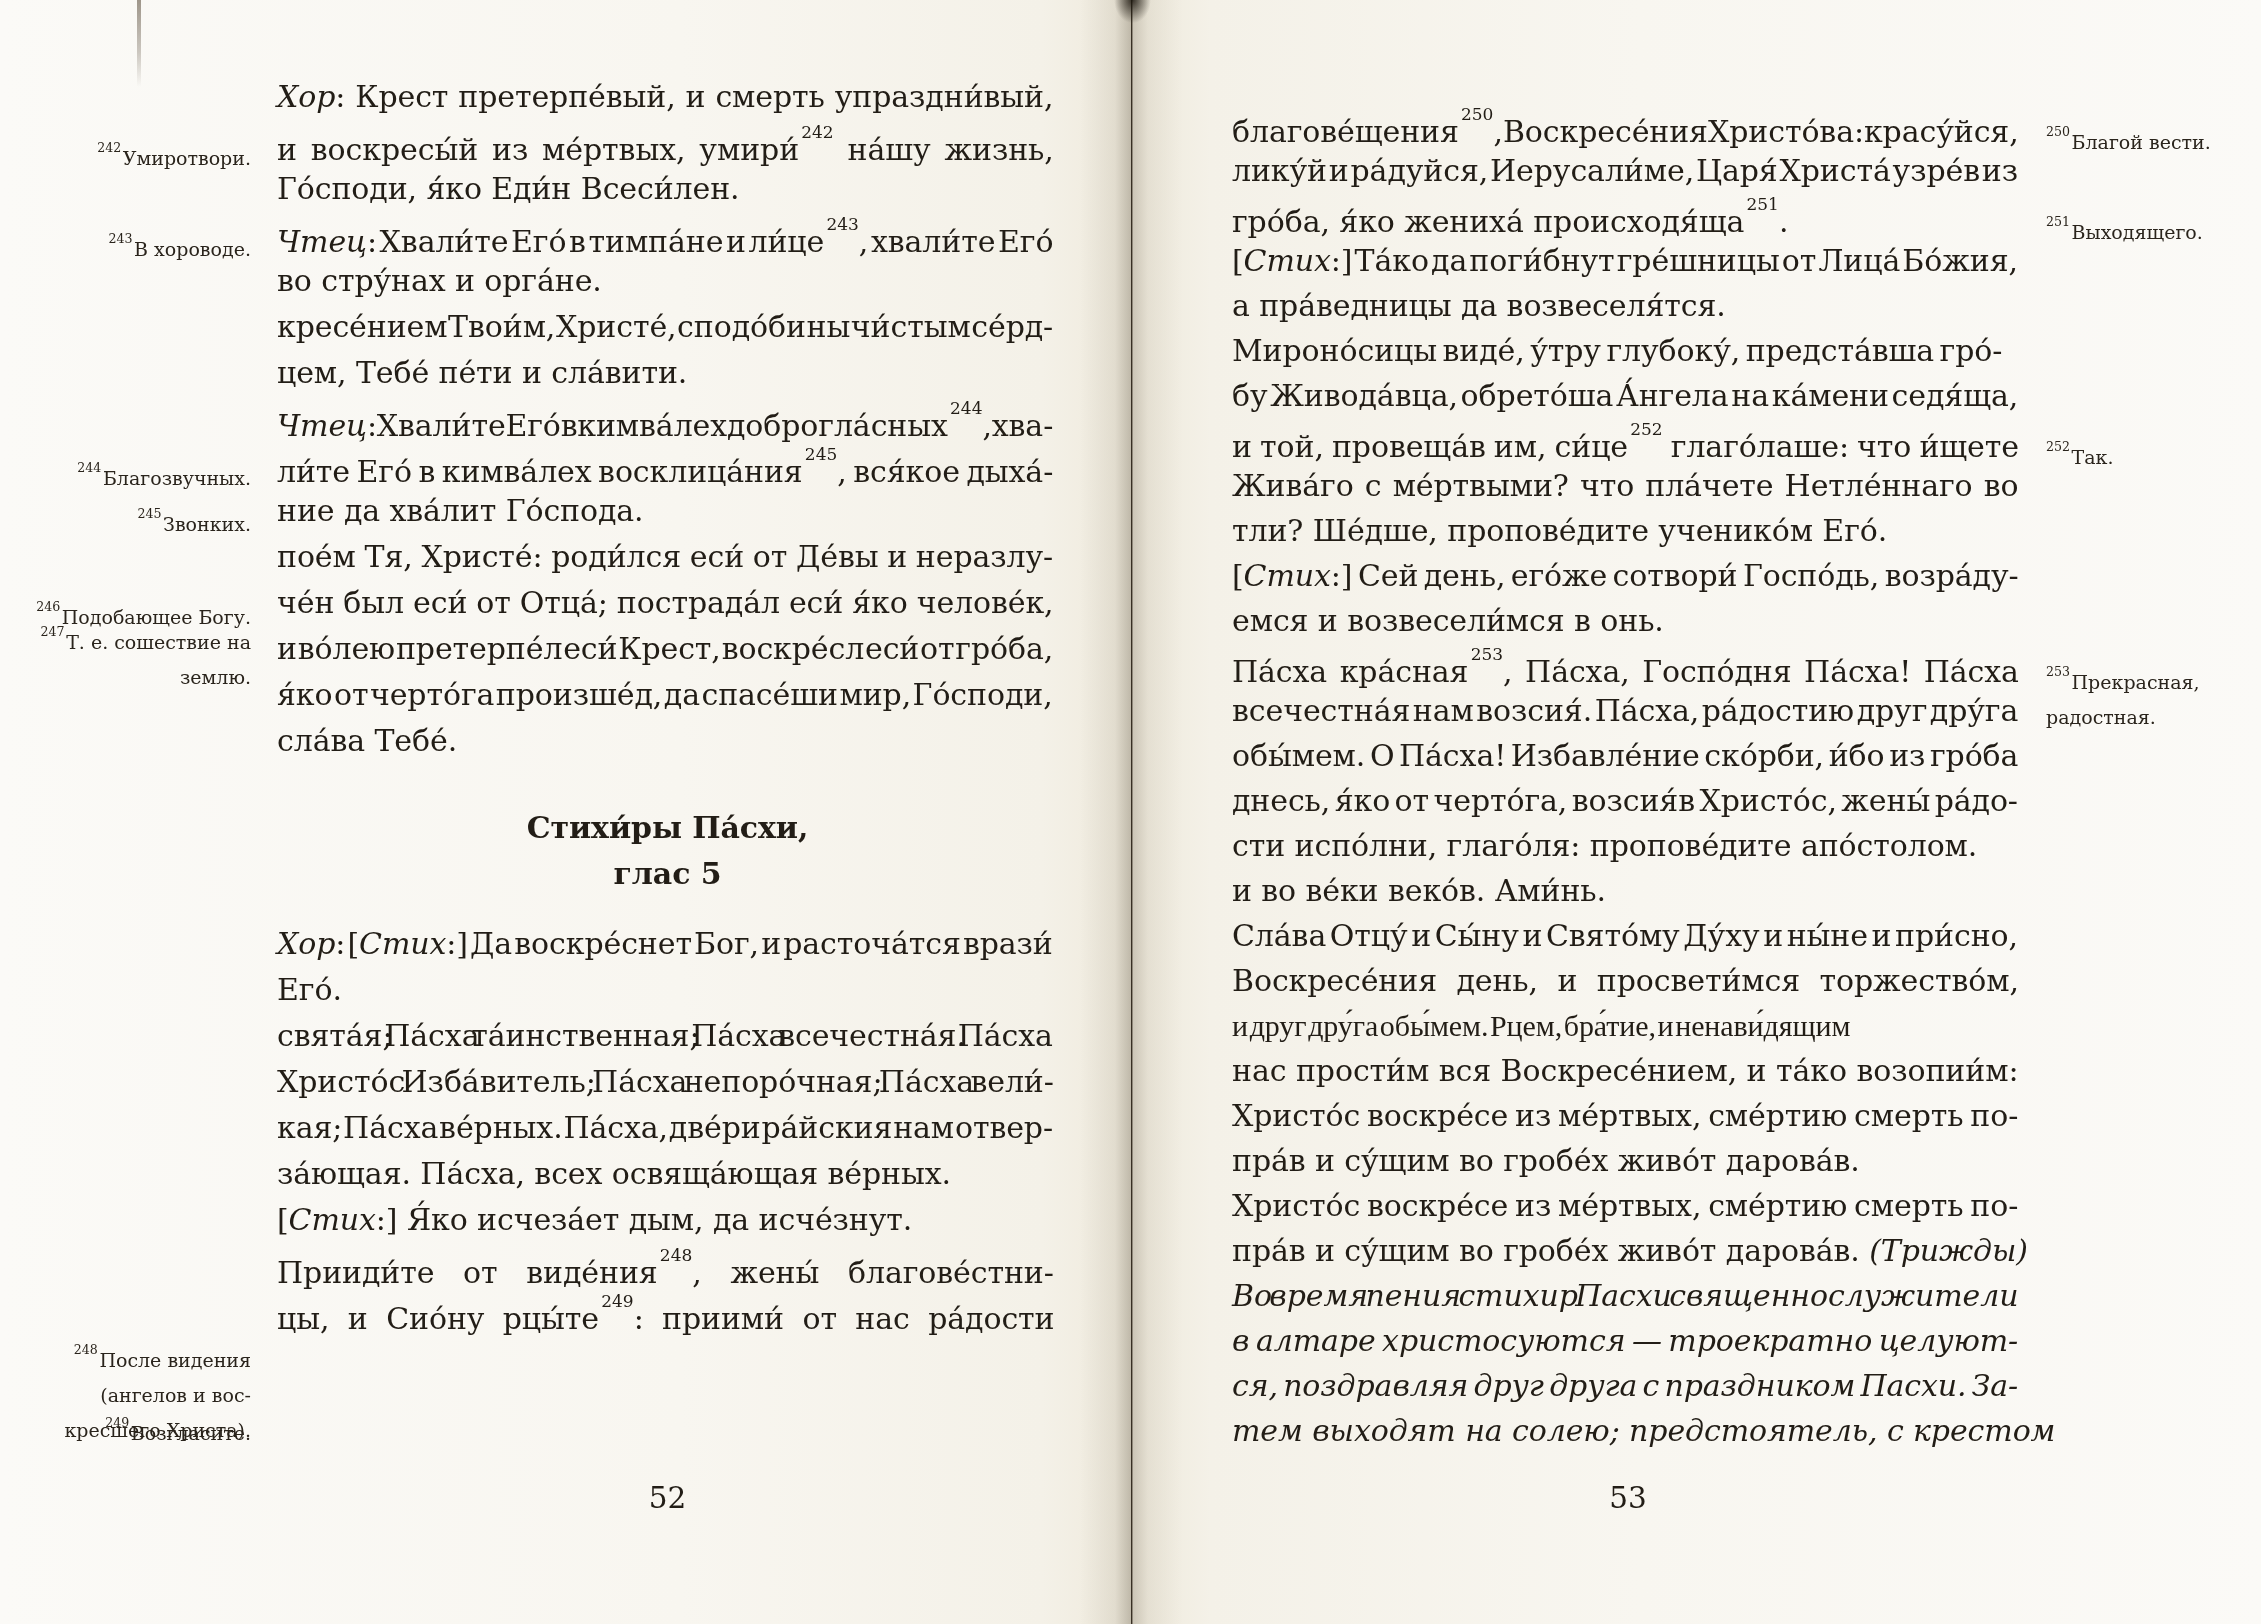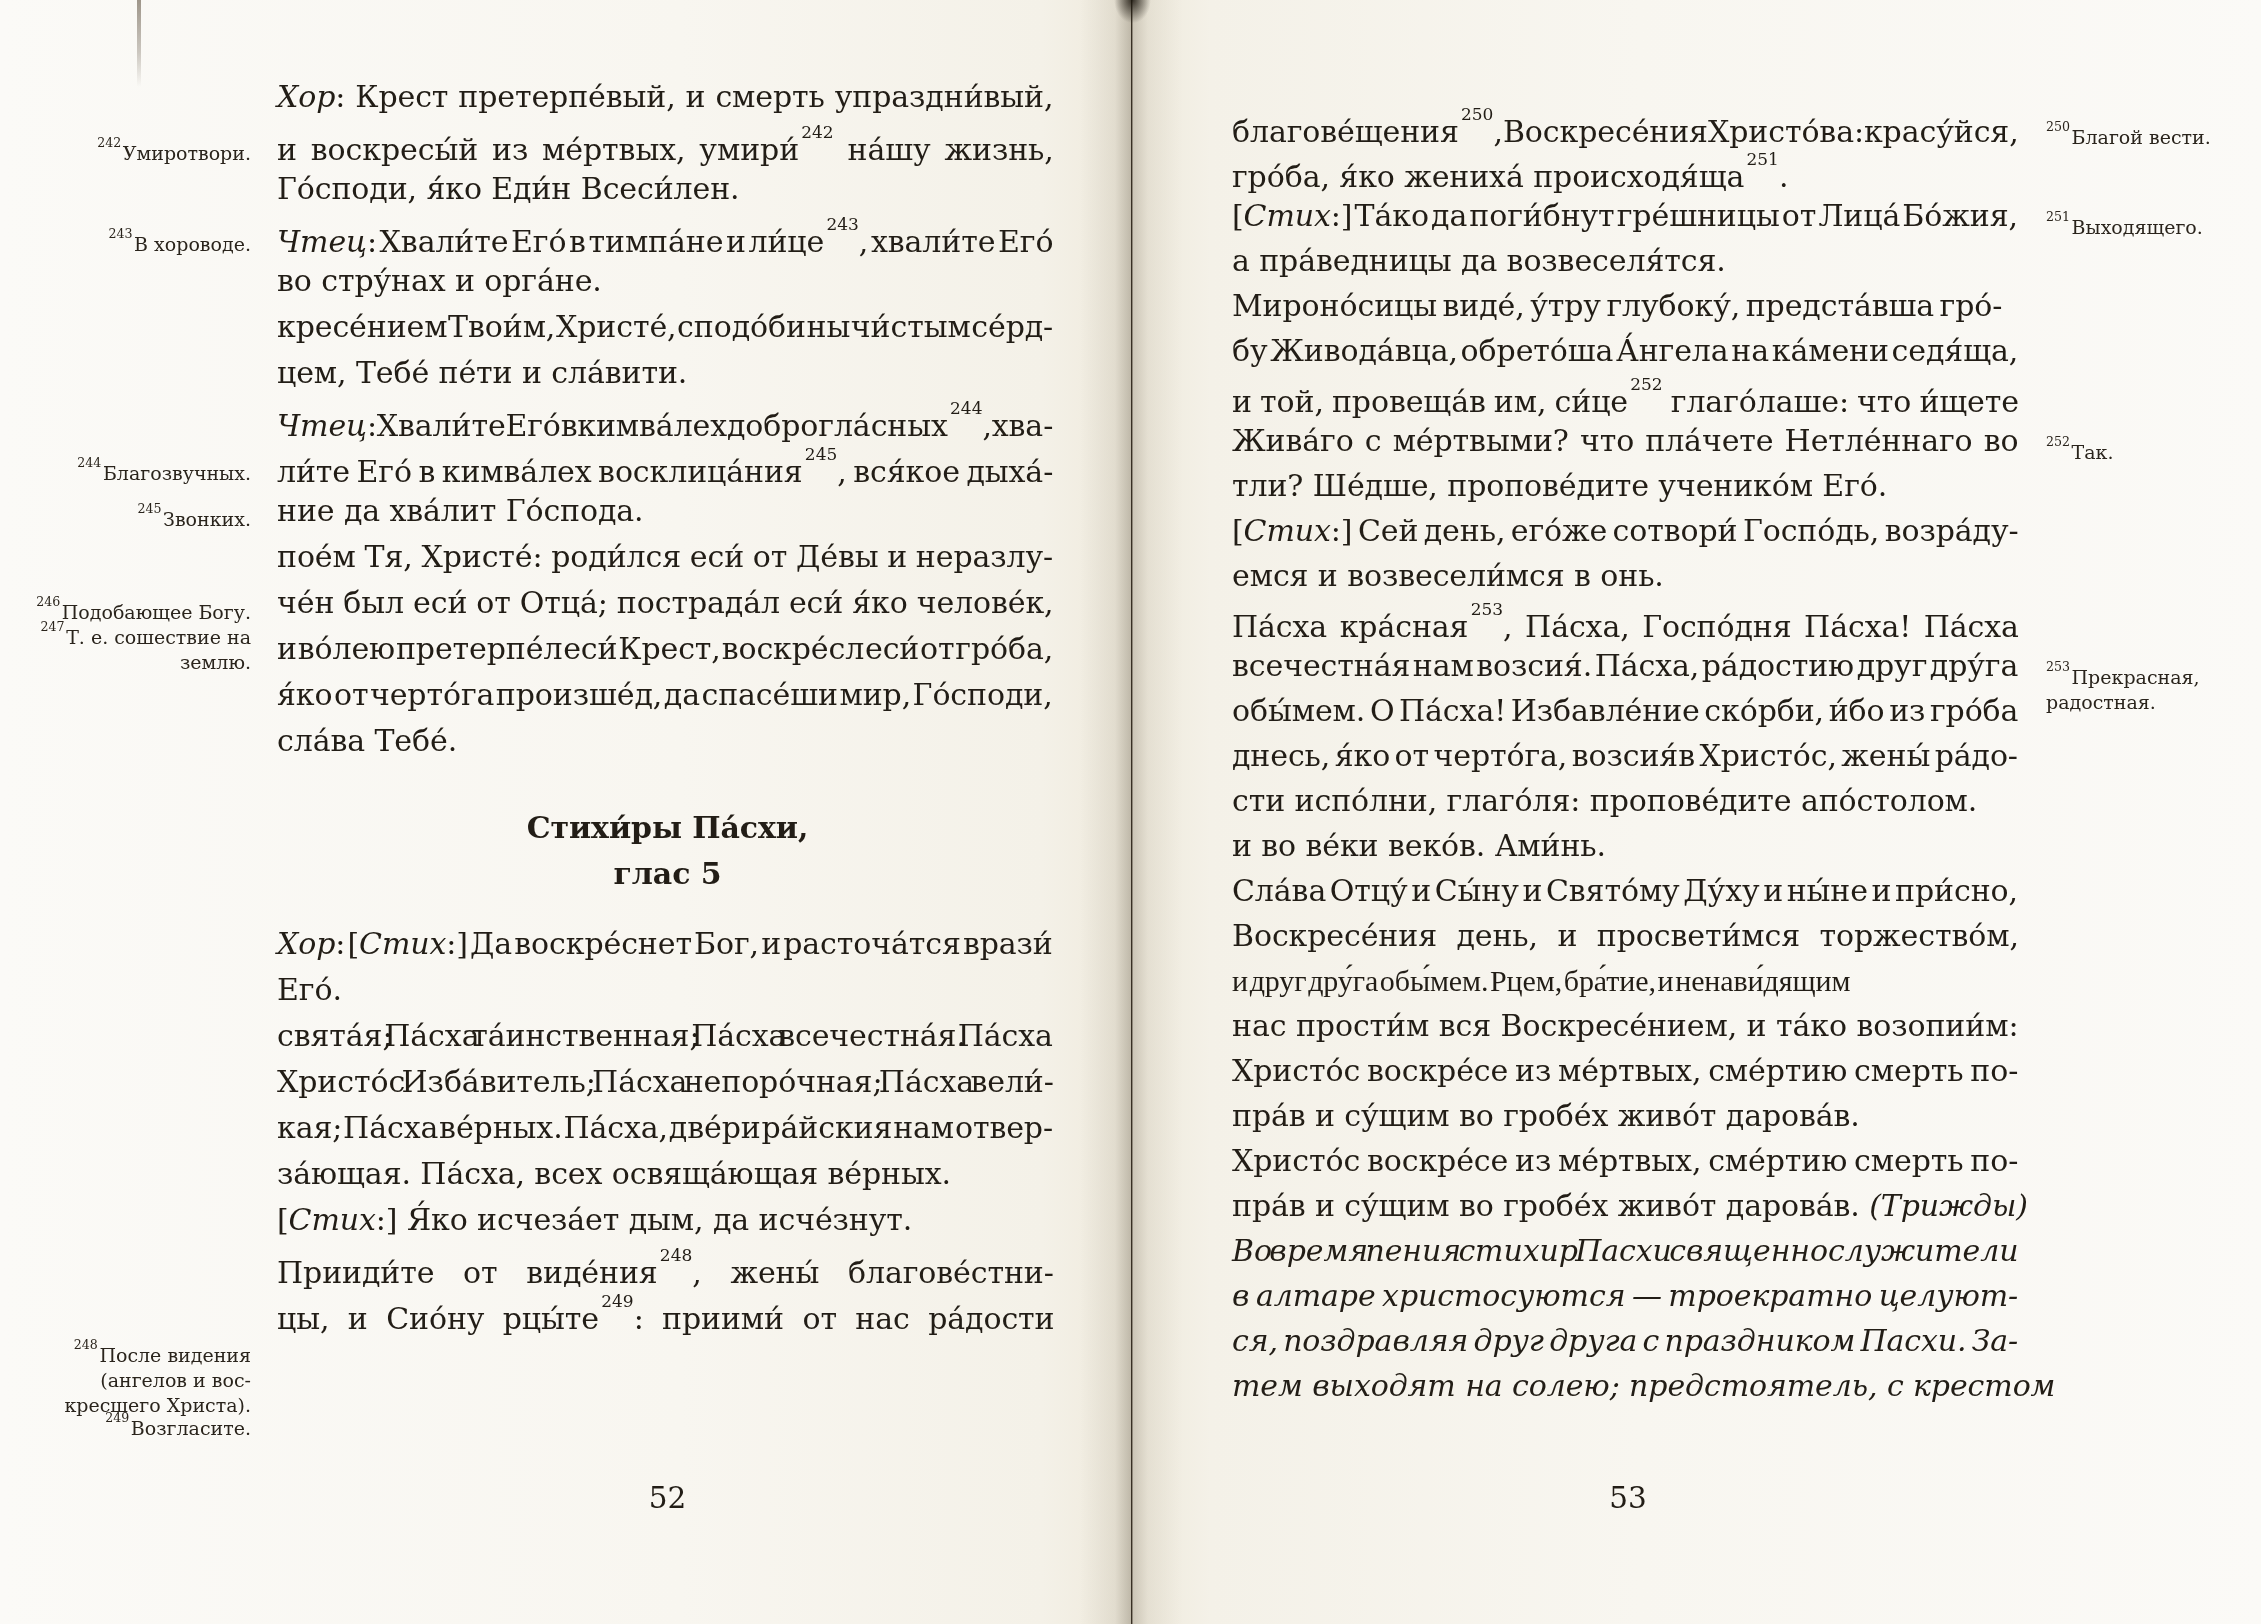--- a/index.html
+++ b/index.html
@@ -25,21 +25,21 @@
   .text-col{position:absolute;font-size:30px;letter-spacing:-0.1px;}
   #col-left{left:277px;top:74px;width:781px;}
   #col-right{left:100px;top:103px;width:792px;}
   .line{white-space:nowrap;}
   #col-left .line{height:46px;line-height:46px;}
   #col-right .line{height:45px;line-height:45px;}
   .line em{font-style:italic;}
   .line sup{font-size:17px;letter-spacing:0;position:relative;top:-11px;margin-left:2.2px;}
   .line.heading{text-align:center;font-weight:bold;}
 
-  .notes{position:absolute;top:0;height:1625px;font-size:19px;line-height:25px;color:#2a241c;}
+  .notes{position:absolute;top:0;height:1625px;font-size:19px;line-height:35px;color:#2a241c;}
   #notes-left{left:28px;width:223px;}
   #notes-left .note{text-align:right;}
   #notes-right{left:914px;width:211px;}
   #notes-right .note{text-align:left;}
   .note{position:absolute;left:0;width:100%;}
   .note sup{font-size:12.6px;position:relative;top:-5.9px;margin-right:1.5px;}
 
   .pagenum{position:absolute;top:1481px;font-size:29.5px;text-align:center;}
   #pagenum-left{left:277px;width:781px;}
   #pagenum-right{left:100px;width:792px;}
@@ -119,20 +119,21 @@
         <div class="note" style="top: 435px;">
           <div class="note-line"><sup>252</sup>Так.</div>
         </div>
         <div class="note" style="top: 660px;">
           <div class="note-line"><sup>253</sup>Прекрасная,</div>
           <div class="note-line">радостная.</div>
         </div>
       </div>
     <div class="text-col" id="col-right">
         <div class="line j"><span class="ln" style="word-spacing: -9.4px;"><span>благове́щения</span><sup>250</sup><span>, Воскресе́ния Христо́ва: красу́йся,</span></span></div>
+        <div class="line j"><span class="ln" style="word-spacing: -7.6px;"><span>лику́й и ра́дуйся, Иерусали́ме, Царя́ Христа́ узре́в из</span></span></div>
         <div class="line"><span class="ln"><span>гро́ба, я́ко жениха́ происходя́ща</span><sup>251</sup><span>.</span></span></div>
         <div class="line j"><span class="ln" style="word-spacing: -7.3px;"><span>[</span><em>Стих</em><span>:] Та́ко да поги́бнут гре́шницы от Лица́ Бо́жия,</span></span></div>
         <div class="line"><span class="ln"><span>а пра́ведницы да возвеселя́тся.</span></span></div>
         <div class="line j"><span class="ln" style="word-spacing: -3.9px;"><span>Мироно́сицы виде́, у́тру глубоку́, предста́вша гро́-</span></span></div>
         <div class="line j"><span class="ln" style="word-spacing: -6.7px;"><span>бу Живода́вца, обрето́ша А́нгела на ка́мени седя́ща,</span></span></div>
         <div class="line j"><span class="ln" style="word-spacing: -1.3px;"><span>и той, провеща́в им, си́це</span><sup>252</sup><span> глаго́лаше: что и́щете</span></span></div>
         <div class="line j"><span class="ln" style="word-spacing: 1.7px;"><span>Жива́го с ме́ртвыми? что пла́чете Нетле́ннаго во</span></span></div>
         <div class="line"><span class="ln"><span>тли? Ше́дше, пропове́дите ученико́м Его́.</span></span></div>
         <div class="line j"><span class="ln" style="word-spacing: -4px;"><span>[</span><em>Стих</em><span>:] Сей день, его́же сотвори́ Госпо́дь, возра́ду-</span></span></div>
         <div class="line"><span class="ln"><span>емся и возвесели́мся в онь.</span></span></div>

